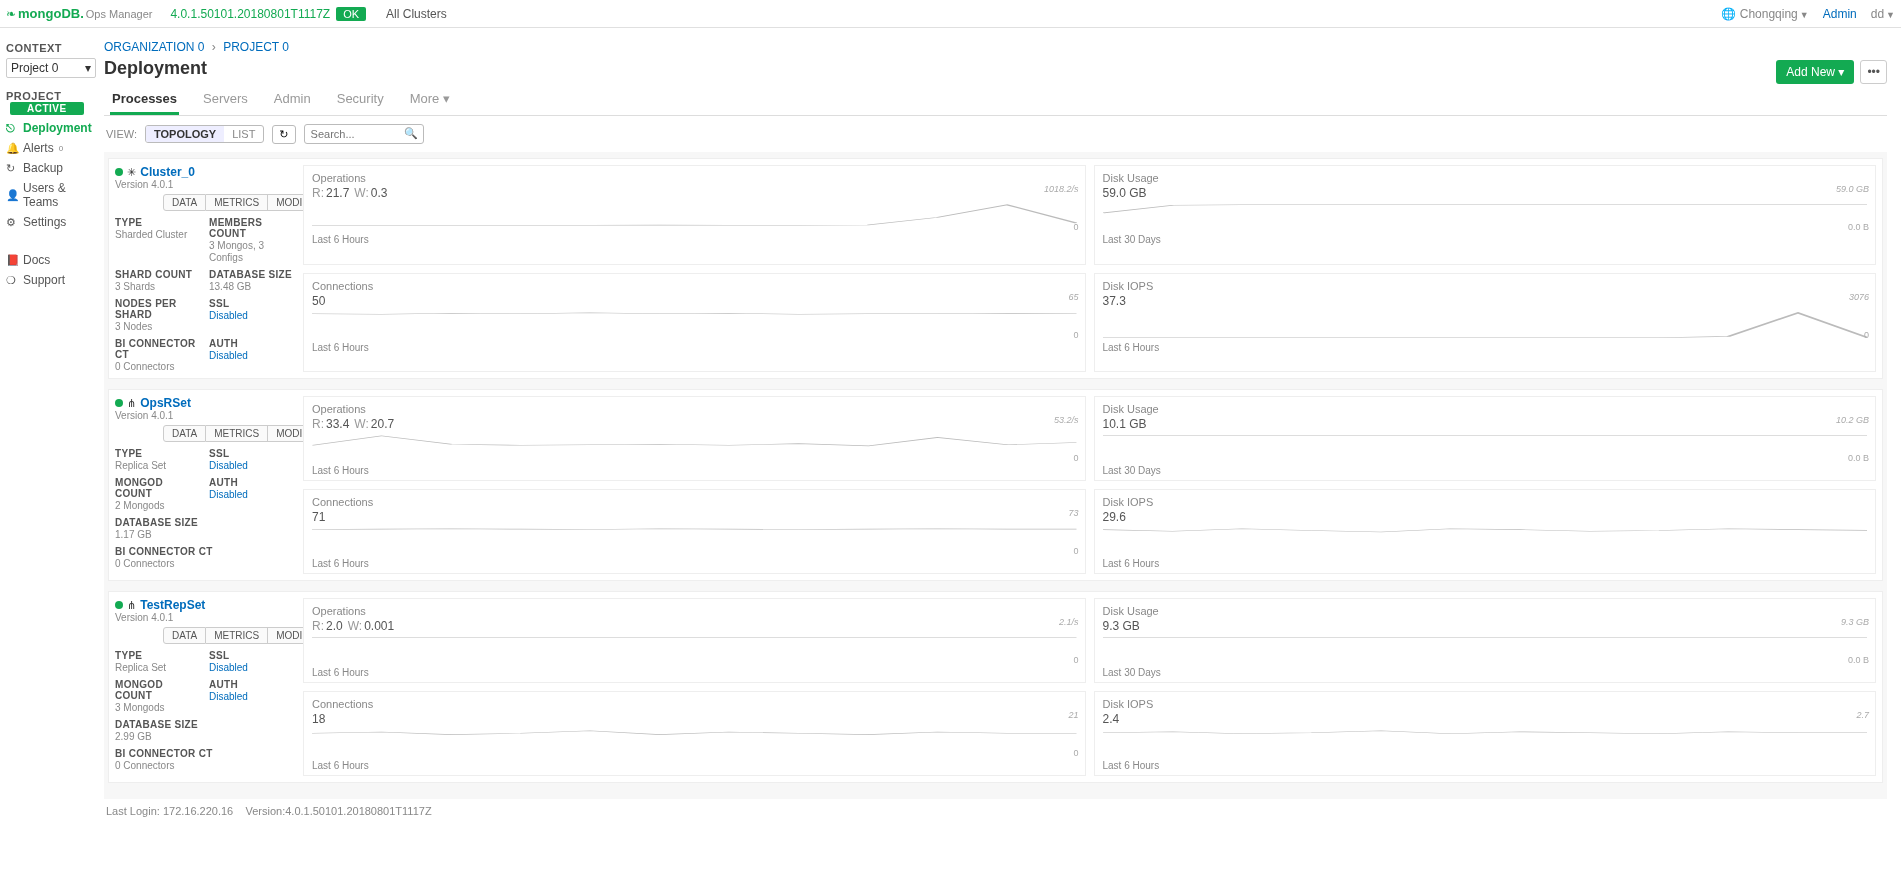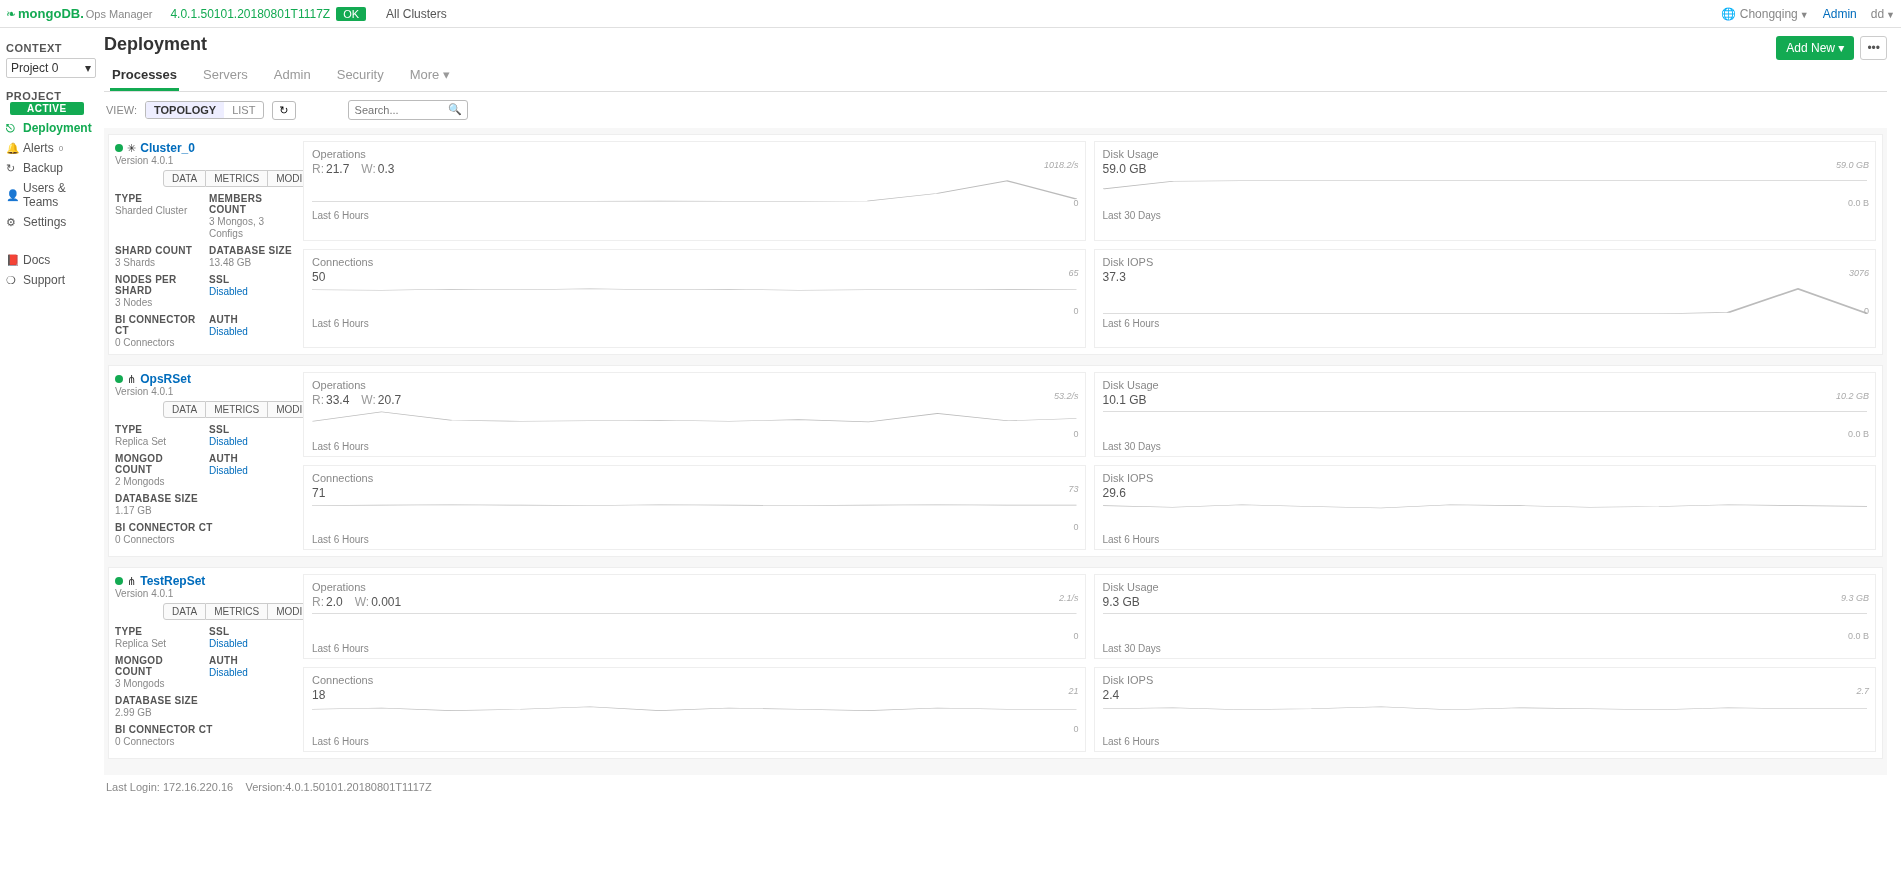--- a/index.html
+++ b/index.html
@@ -40,21 +40,21 @@
 
 .tabs { border-bottom: 1px solid #ddd; display: flex; gap: 22px; padding-left: 6px; }
 .tabs .tab { padding: 6px 2px; color: #999; cursor:pointer; font-size:13px;}
 .tabs .tab.active { color: #333; border-bottom: 3px solid #13aa52; font-weight: 600; }
 
 .controls { display: flex; align-items: center; gap: 8px; padding: 8px 2px; color:#888; font-size:11px; }
 .seg { display:inline-flex; border:1px solid #bbb; border-radius:3px; overflow:hidden;}
 .seg span { padding: 2px 8px; font-size:11px; cursor:pointer; color:#888;}
 .seg span.on { background:#eef; color:#333; font-weight:600;}
 .icon-btn { border:1px solid #bbb; background:#fff; padding:2px 6px; border-radius:3px; cursor:pointer; font-size:11px;}
-.search-wrap { position:relative;margin-left:44px; }
+.search-wrap { position:relative; }
 .search-wrap input { border:1px solid #bbb; padding:3px 24px 3px 6px; border-radius:3px; width:120px; font-size:11px;}
 .search-wrap .mag { position:absolute; right:6px; top:3px; color:#888; font-size:11px;}
 
 .content-body { background:#f7f7f7; padding:6px 4px; }
 
 
 .cluster { display:flex; gap:8px; background:#fff; border:1px solid #eee; margin-bottom:10px; padding:6px;}
 .cluster-info { width:180px; font-size:11px; }
 .cluster-head { display:flex; align-items:center; gap:4px; }
 .dot-green { width:8px; height:8px; background:#13aa52; border-radius:50%; }
@@ -69,21 +69,21 @@
 .kv-grid { display:grid; grid-template-columns: 1fr 1fr; gap: 6px 8px; margin-top:6px;}
 .kv label { font-size:10px; font-weight:600; color:#555; display:block; letter-spacing:.3px; line-height:1.1;}
 .kv span  { font-size:10px; color:#888; }
 .kv span.link { color:#006cbc; cursor:pointer;}
 
 .charts { flex:1; display:grid; grid-template-columns: 1fr 1fr; gap:8px; }
 .chart { border:1px solid #eee; background:#fff; padding:6px 8px 4px; position:relative; min-height:80px;}
 .chart h6 { font-size:11px; color:#888; font-weight:normal; }
 .chart .big { font-size:12px; color:#555; margin-top:2px;}
 .chart .big .r { color:#999; margin-right:2px;}
-.chart .big .rn { color:#555; margin-right:12px;}
+.chart .big .rn { color:#555; margin-right:5px;}
 .chart .big .w { color:#999; margin-right:2px;}
 .chart svg.spark { width:100%; height:28px; display:block; margin-top:4px;}
 .chart .foot { font-size:10px; color:#888; margin-top:2px;}
 .chart .yhi { position:absolute; right:6px; top:18px; font-size:9px; color:#aaa;font-style:italic;}
 .chart .ylo { position:absolute; right:6px; top:56px; font-size:9px; color:#aaa;}
 
 .footer-line { color:#888; font-size:11px; padding:6px 2px;}
 </style>
 </head>
 <body>
@@ -143,20 +143,25 @@
           <span>Docs</span>
         </li>
       <li>
           <span class="ico">❍</span>
           <span>Support</span>
         </li>
     </ul>
   </div>
 
   <div class="main">
+    <div class="crumbs">
+      <a>ORGANIZATION 0</a>
+      <span class="sep">›</span>
+      <a>PROJECT 0</a>
+    </div>
     <div class="page-title-row">
       <div class="page-title">Deployment</div>
       <div class="page-actions">
         <button class="btn-primary"><span>Add New</span> ▾</button>
         <button class="btn-outline">•••</button>
       </div>
     </div>
     <div class="tabs">
       <div class="tab active">Processes</div>
       <div class="tab">Servers</div>

